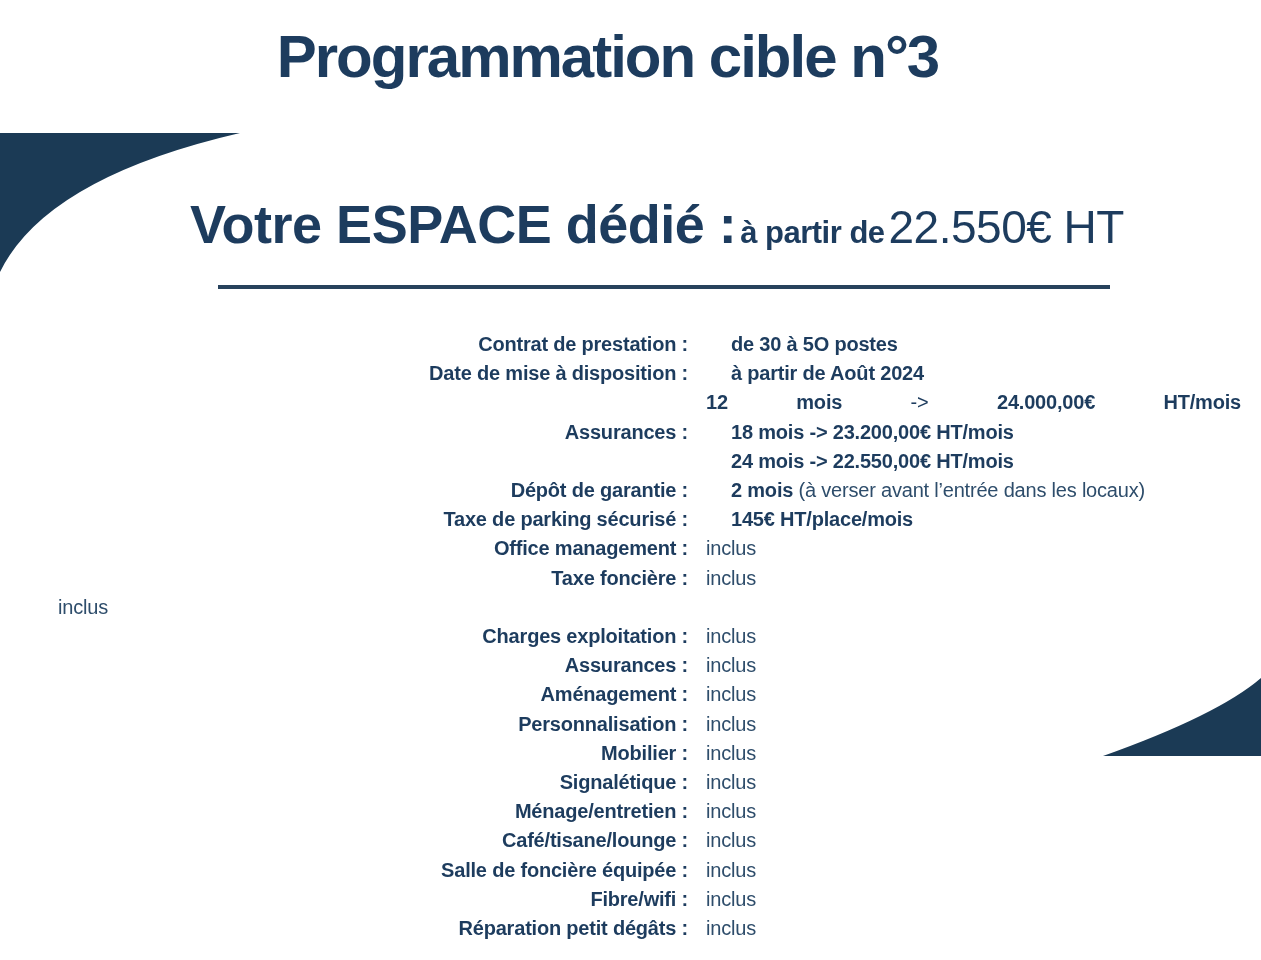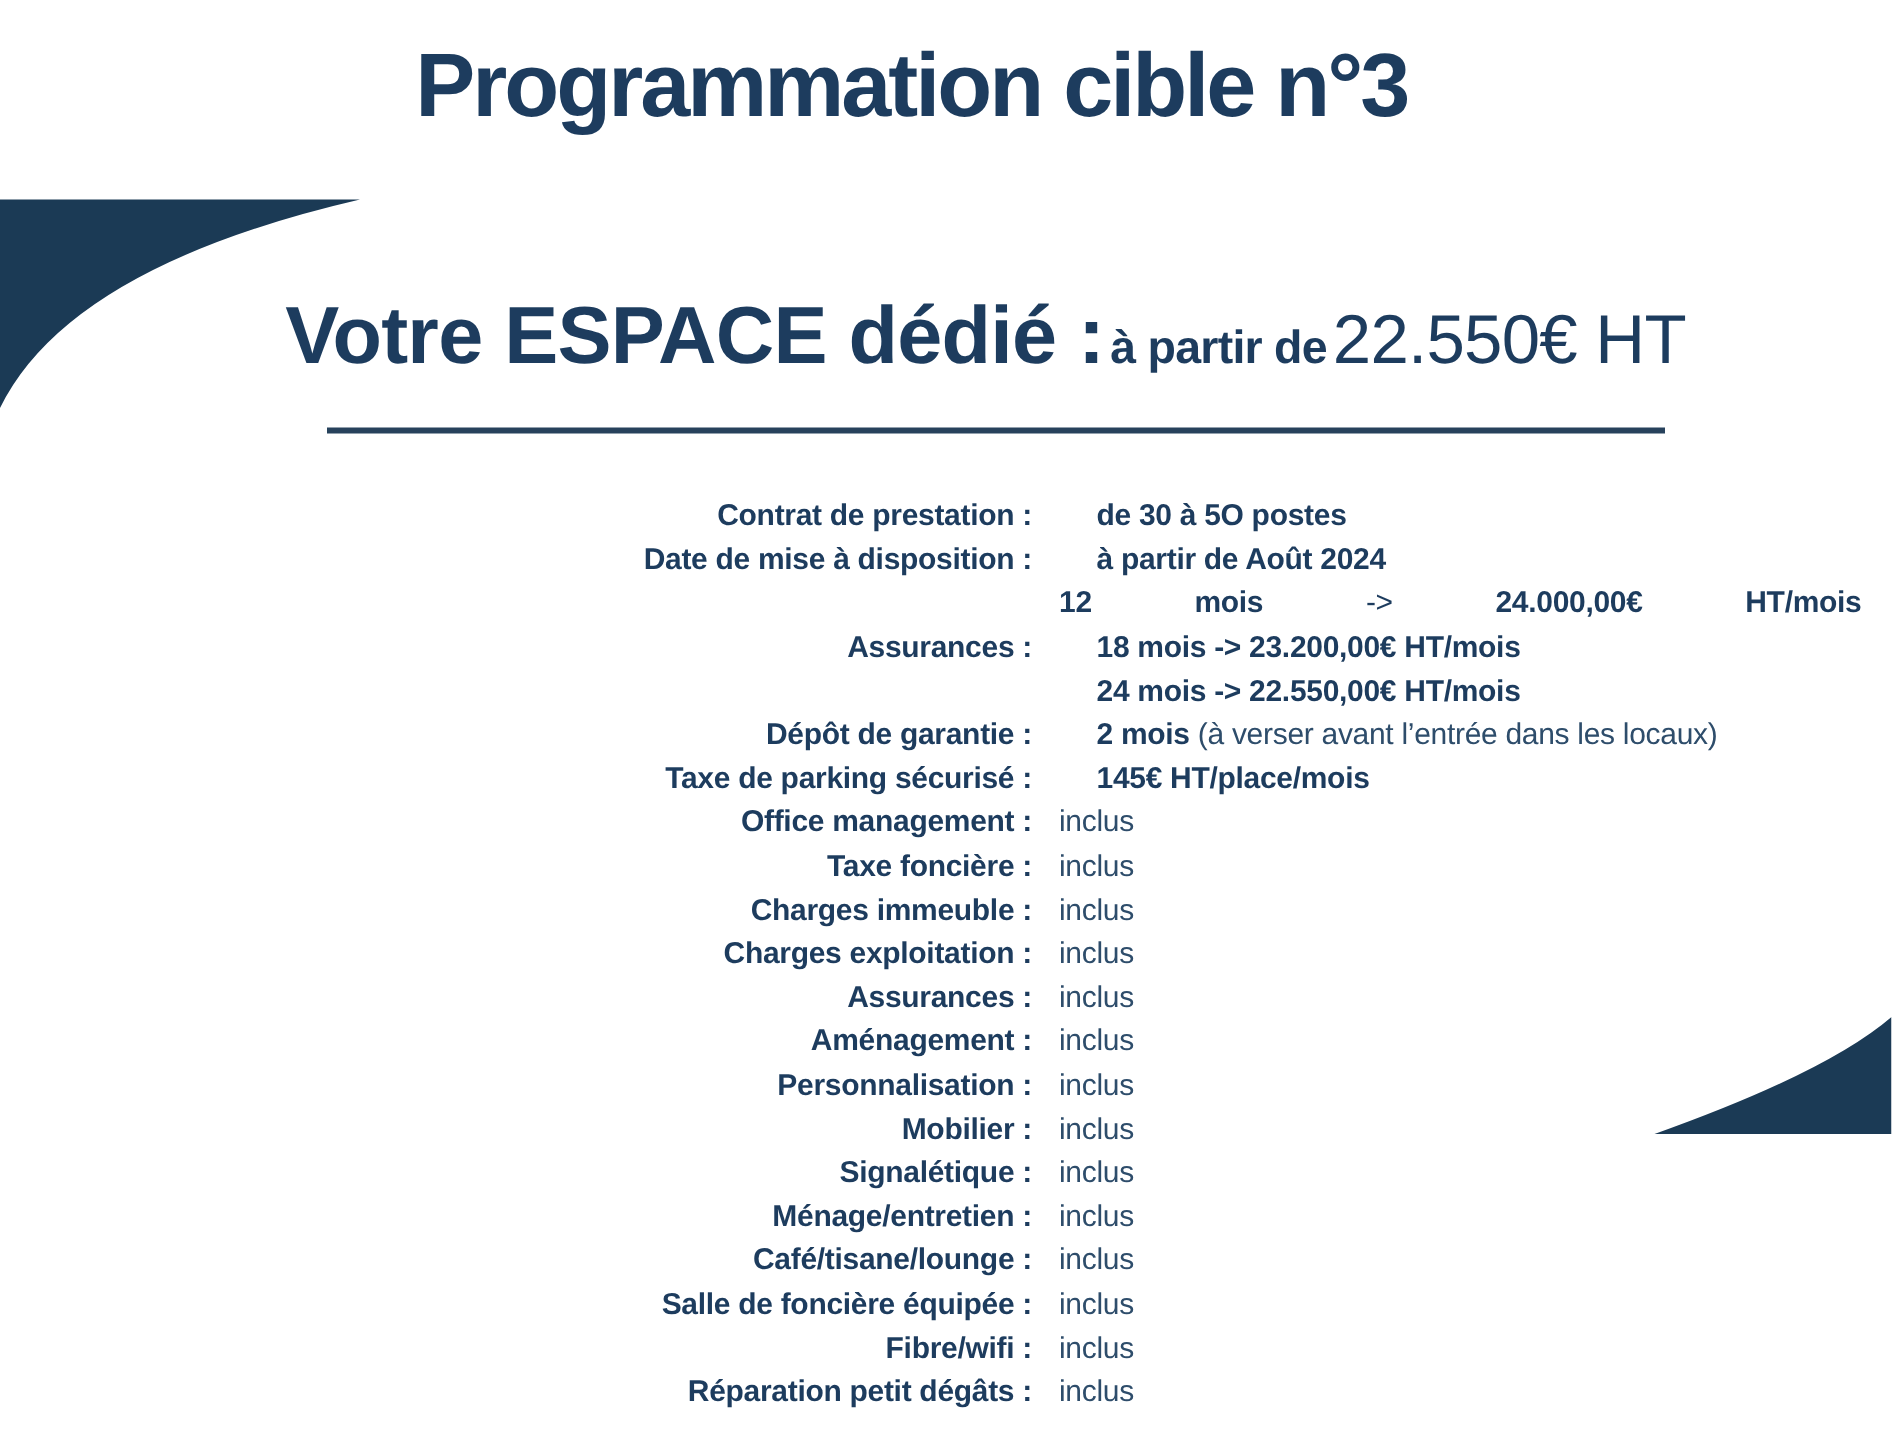--- a/index.html
+++ b/index.html
@@ -131,21 +131,20 @@
       </div>
       <div class="row">
         <div class="lbl">Office management :</div>
         <div class="val"><span class="v-reg">inclus</span></div>
       </div>
       <div class="row">
         <div class="lbl">Taxe foncière :</div>
         <div class="val"><span class="v-reg">inclus</span></div>
       </div>
       <div class="row">
-        <div class="lbl">Charges immeuble :</div>
         <div class="val"><span class="v-reg">inclus</span></div>
       </div>
       <div class="row">
         <div class="lbl">Charges exploitation :</div>
         <div class="val"><span class="v-reg">inclus</span></div>
       </div>
       <div class="row">
         <div class="lbl">Assurances :</div>
         <div class="val"><span class="v-reg">inclus</span></div>
       </div>

